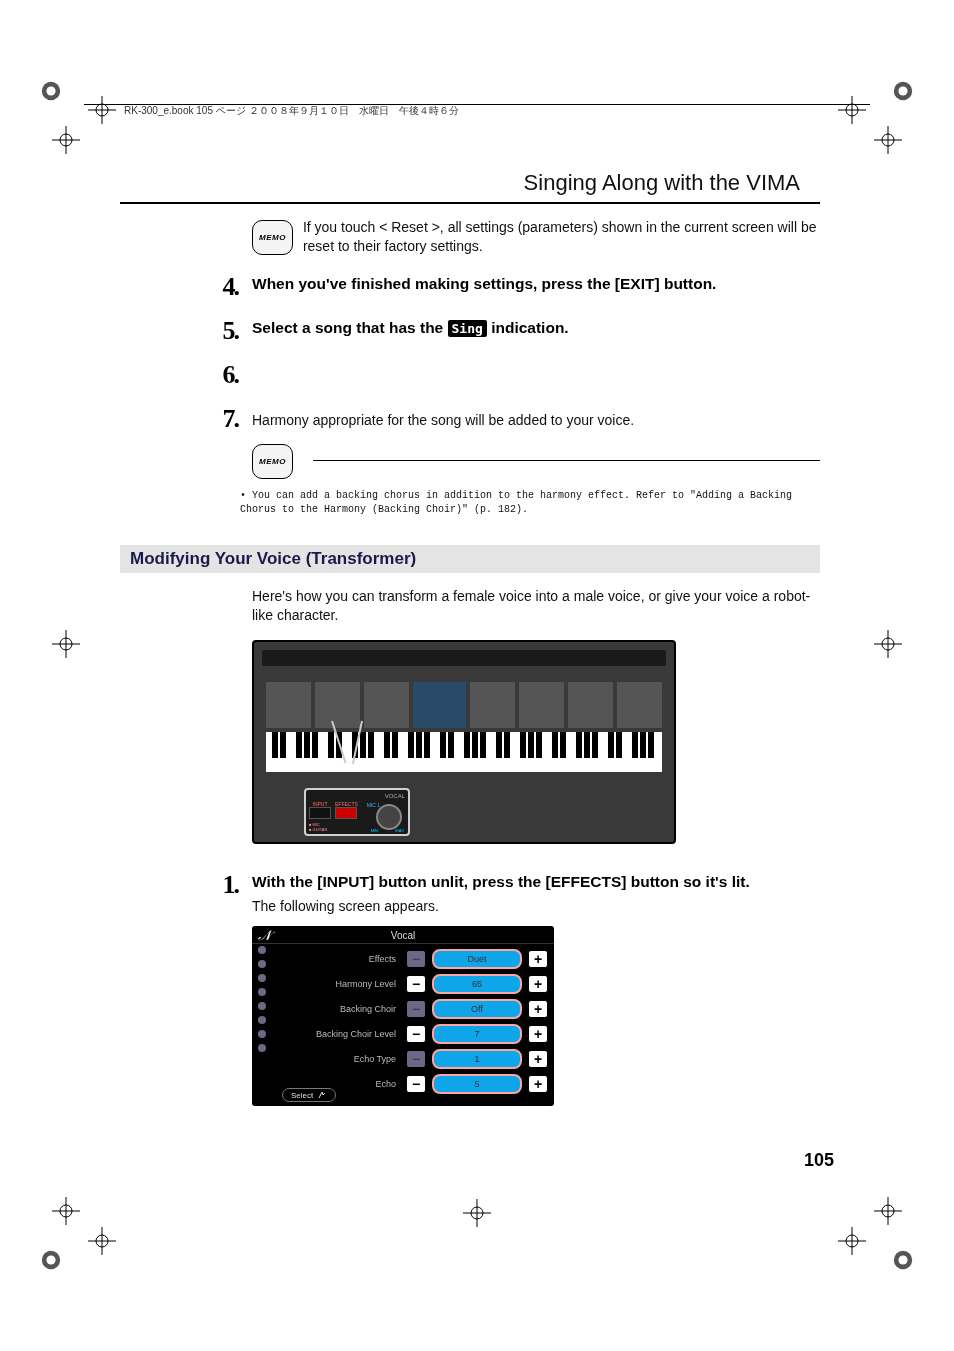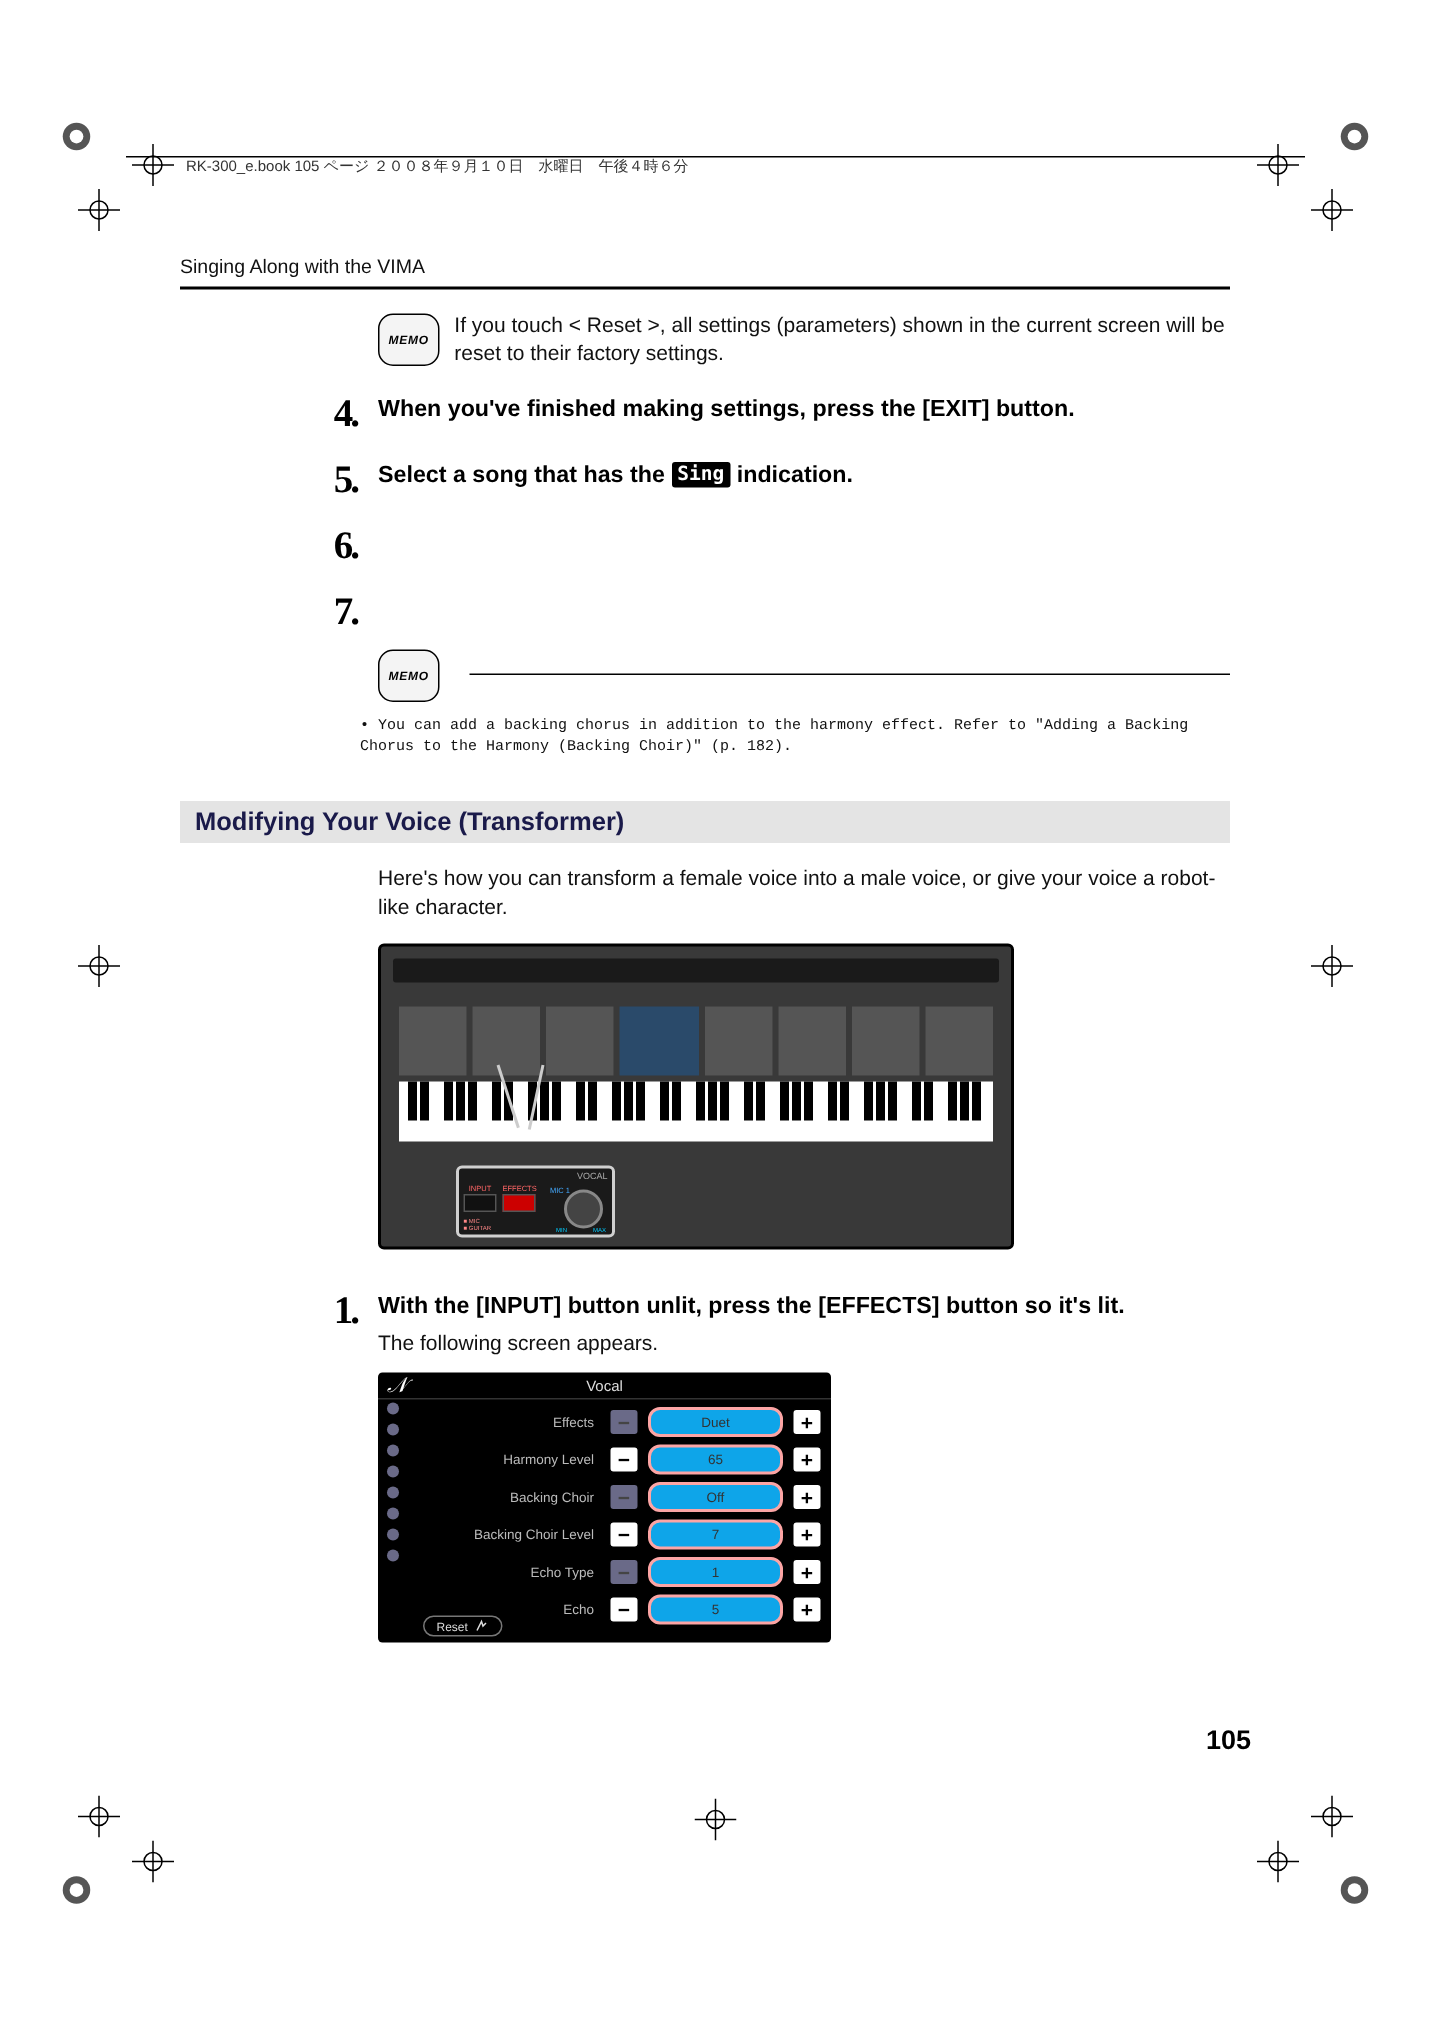--- a/index.html
+++ b/index.html
@@ -47,21 +47,22 @@
     right: 0;
     border-top: 1px solid #000;
   }
   .content {
     position: absolute;
     top: 170px;
     left: 120px;
     width: 700px;
   }
   .section-header {
-    font-size: 13px;
+    text-align: right;
+    font-size: 22px;
     color: #111;
     margin-bottom: 8px;
     padding-right: 20px;
     padding-bottom: 6px;
     border-bottom: 2px solid #000;
   }
   .memo-block {
     display: flex;
     align-items: flex-start;
     margin: 14px 0 14px 132px;
@@ -448,20 +449,21 @@
       </div>
     </div>
 
     <div class="step-row">
       <div class="step-num">6.</div>
     </div>
 
     <div class="step-row">
       <div class="step-num">7.</div>
       <div class="step-body">
+        <div class="step-desc">Harmony appropriate for the song will be added to your voice.</div>
       </div>
     </div>
 
     <div class="memo-rule">
       <span class="memo-badge">MEMO</span>
       <div class="line"></div>
     </div>
     <div class="bullet-block">
       <span class="dot">•</span><span>You can add a backing chorus in addition to the harmony effect. Refer to "Adding a Backing Chorus to the Harmony (Backing Choir)" (p. 182).</span>
     </div>
@@ -600,21 +602,21 @@
             <div class="vs-btn">+</div>
           </div>
           <div class="vs-row">
             <div class="vs-label">Echo</div>
             <div class="vs-btn">−</div>
             <div class="vs-val">5</div>
             <div class="vs-btn">+</div>
           </div>
         </div>
       <div class="vs-reset">
-        <span>Reset</span>
+        <span>Select</span>
         <svg width="10" height="10" viewBox="0 0 10 10">
             <path d="M2 8 L5 2 L6 5 L8 3" stroke="#ddd" fill="none"></path>
           </svg>
       </div>
     </div>
 
   </div>
 
   <div class="page-num">105</div>
 </div>

